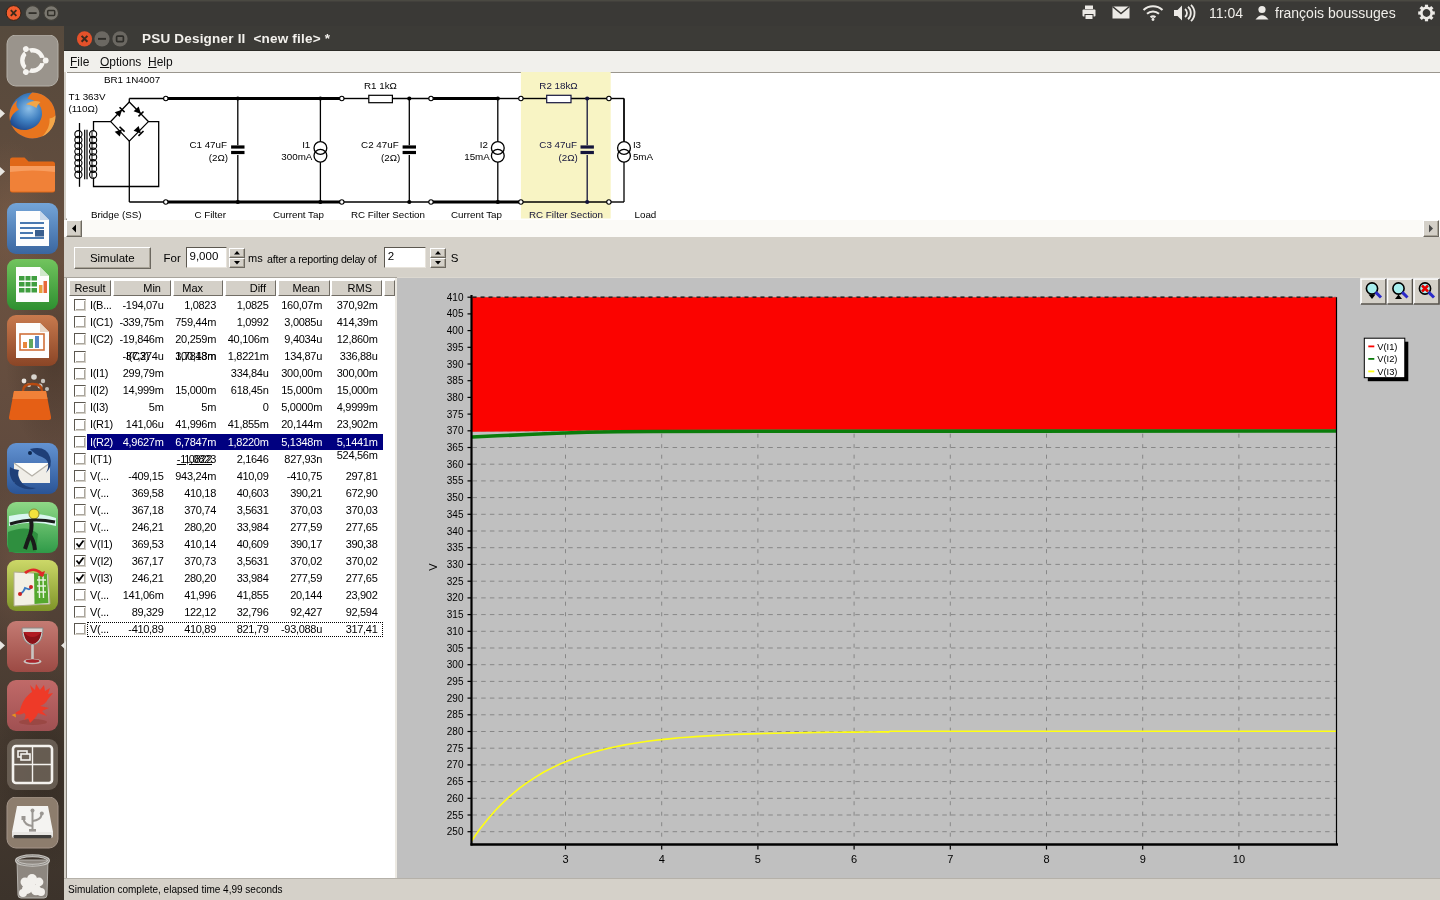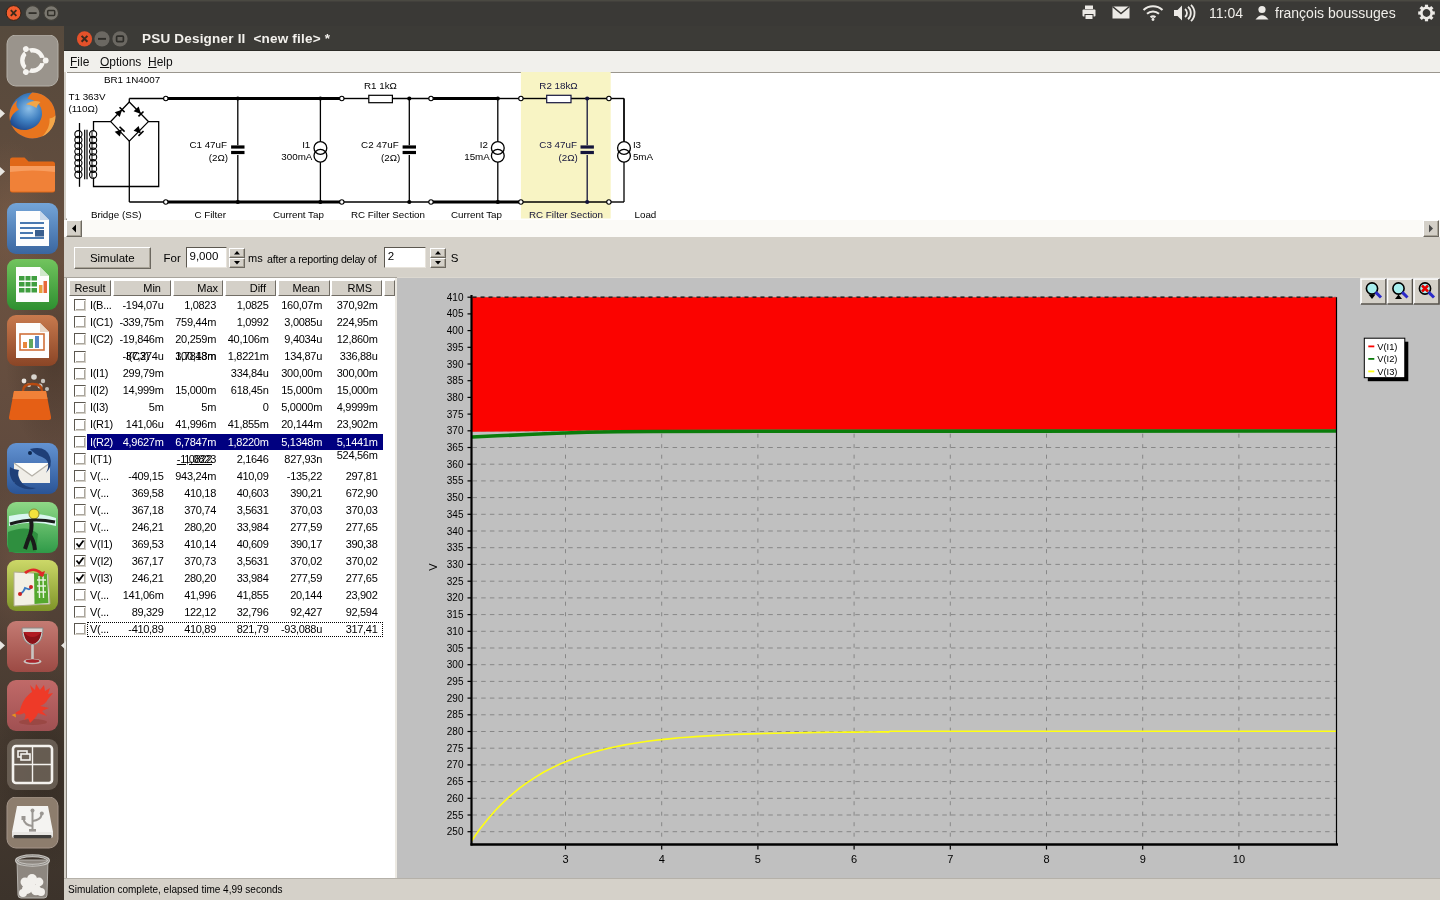--- a/index.html
+++ b/index.html
@@ -497,39 +497,39 @@
 <div class="abs btn3d" style="left:429.8px;top:248px;width:16px;height:9.5px;"></div>
 <div class="abs btn3d" style="left:429.8px;top:258px;width:16px;height:9.5px;"></div>
 <svg class="abs" style="left:429.8px;top:248px" width="16" height="20">
     <path d="M8 3 L11 6.5 L5 6.5 z" fill="#000"></path>
     <path d="M8 16.5 L11 13 L5 13 z" fill="#000"></path>
   </svg>
 <div class="abs" id="mainsep"></div>
 <div class="abs" id="listpanel"></div>
 <div class="hdrbtn" style="left:69px;width:42px;text-align:center;line-height:14px;">Result</div>
 <div class="hdrbtn" style="left:113px;width:58px;text-align:right;padding-right:9px;line-height:14px;">Min</div>
-<div class="hdrbtn" style="left:172.5px;width:50.5px;text-align:right;padding-right:4px;line-height:14px;">Max</div>
+<div class="hdrbtn" style="left:172.5px;width:50.5px;text-align:right;padding-right:19px;line-height:14px;">Max</div>
 <div class="hdrbtn" style="left:224.5px;width:51.5px;text-align:right;padding-right:9px;line-height:14px;">Diff</div>
 <div class="hdrbtn" style="left:277.5px;width:52.5px;text-align:right;padding-right:9px;line-height:14px;">Mean</div>
 <div class="hdrbtn" style="left:331px;width:51px;text-align:right;padding-right:9px;line-height:14px;">RMS</div>
 <div class="hdrbtn" style="left:384px;width:11px;text-align:left;line-height:14px;"></div>
 <div class="cbx" style="left:73.5px;top:299.3px;"></div>
 <div class="cell" style="left:90px;top:299.0px;">I(B...</div>
 <div class="cell" style="top:299.0px;right:1276.5px;">-194,07u</div>
 <div class="cell" style="top:299.0px;right:1224.0px;">1,0823</div>
 <div class="cell" style="top:299.0px;right:1171.5px;">1,0825</div>
 <div class="cell" style="top:299.0px;right:1118.0px;">160,07m</div>
 <div class="cell" style="top:299.0px;right:1062.5px;margin-left:32px;">370,92m</div>
 <div class="cbx" style="left:73.5px;top:316.4px;"></div>
 <div class="cell" style="left:90px;top:316.1px;">I(C1)</div>
 <div class="cell" style="top:316.1px;right:1276.5px;">-339,75m</div>
 <div class="cell" style="top:316.1px;right:1224.0px;">759,44m</div>
 <div class="cell" style="top:316.1px;right:1171.5px;">1,0992</div>
 <div class="cell" style="top:316.1px;right:1118.0px;">3,0085u</div>
-<div class="cell" style="top:316.1px;right:1062.5px;">224,95m</div>
+<div class="cell" style="top:316.1px;right:1062.5px;">414,39m</div>
 <div class="cbx" style="left:73.5px;top:333.4px;"></div>
 <div class="cell" style="left:90px;top:333.1px;">I(C2)</div>
 <div class="cell" style="top:333.1px;right:1276.5px;">-19,846m</div>
 <div class="cell" style="top:333.1px;right:1224.0px;">20,259m</div>
 <div class="cell" style="top:333.1px;right:1171.5px;">40,106m</div>
 <div class="cell" style="top:333.1px;right:1118.0px;">9,4034u</div>
 <div class="cell" style="top:333.1px;right:1062.5px;">12,860m</div>
 <div class="cbx" style="left:73.5px;top:350.5px;"></div>
 <div class="cell" style="left:90px;top:350.2px;margin-left:36px;">I(C3)</div>
 <div class="cell" style="top:350.2px;right:1276.5px;">-37,274u</div>
@@ -578,21 +578,21 @@
 <div class="cell" style="top:452.5px;right:1228px;text-decoration:underline;">-1,0822</div>
 <div class="cell" style="top:452.5px;right:1224.0px;">1,0823</div>
 <div class="cell" style="top:452.5px;right:1171.5px;">2,1646</div>
 <div class="cell" style="top:452.5px;right:1118.0px;">827,93n</div>
 <div class="cell" style="top:449px;right:1062.5px;">524,56m</div>
 <div class="cbx" style="left:73.5px;top:469.9px;"></div>
 <div class="cell" style="left:90px;top:469.6px;">V(...</div>
 <div class="cell" style="top:469.6px;right:1276.5px;">-409,15</div>
 <div class="cell" style="top:469.6px;right:1224.0px;">943,24m</div>
 <div class="cell" style="top:469.6px;right:1171.5px;">410,09</div>
-<div class="cell" style="top:469.6px;right:1118.0px;">-135,22</div>
+<div class="cell" style="top:469.6px;right:1118.0px;">-410,75</div>
 <div class="cell" style="top:469.6px;right:1062.5px;">297,81</div>
 <div class="cbx" style="left:73.5px;top:487.0px;"></div>
 <div class="cell" style="left:90px;top:486.7px;">V(...</div>
 <div class="cell" style="top:486.7px;right:1276.5px;">369,58</div>
 <div class="cell" style="top:486.7px;right:1224.0px;">410,18</div>
 <div class="cell" style="top:486.7px;right:1171.5px;">40,603</div>
 <div class="cell" style="top:486.7px;right:1118.0px;">390,21</div>
 <div class="cell" style="top:486.7px;right:1062.5px;">672,90</div>
 <div class="cbx" style="left:73.5px;top:504.0px;"></div>
 <div class="cell" style="left:90px;top:503.7px;">V(...</div>

